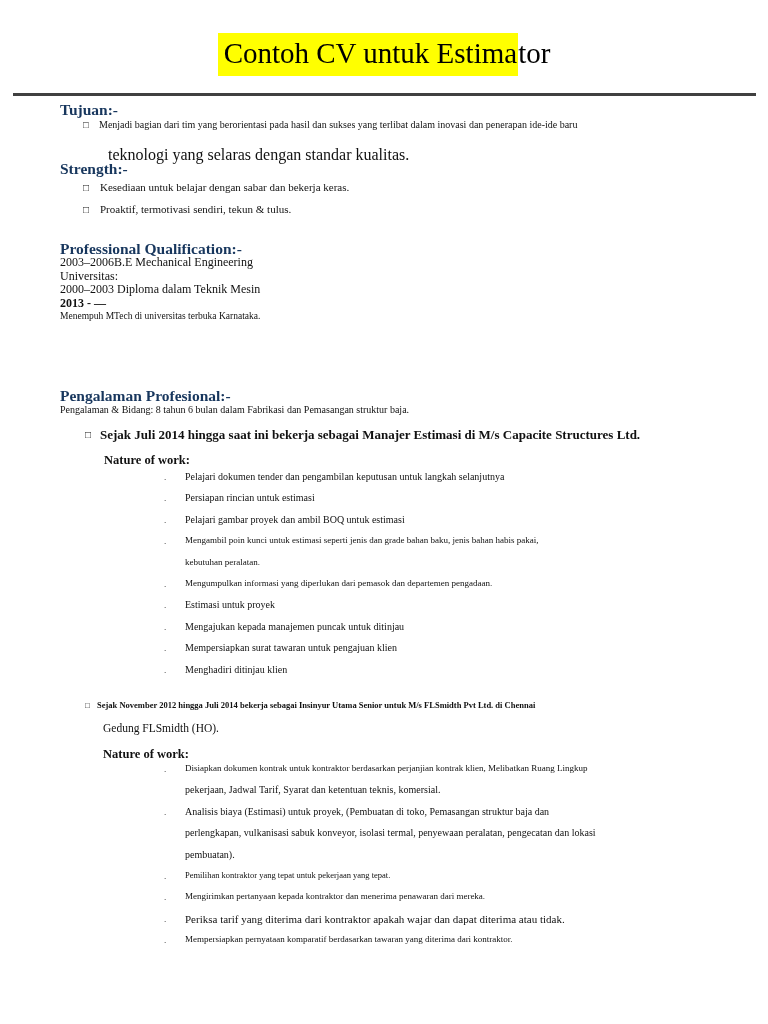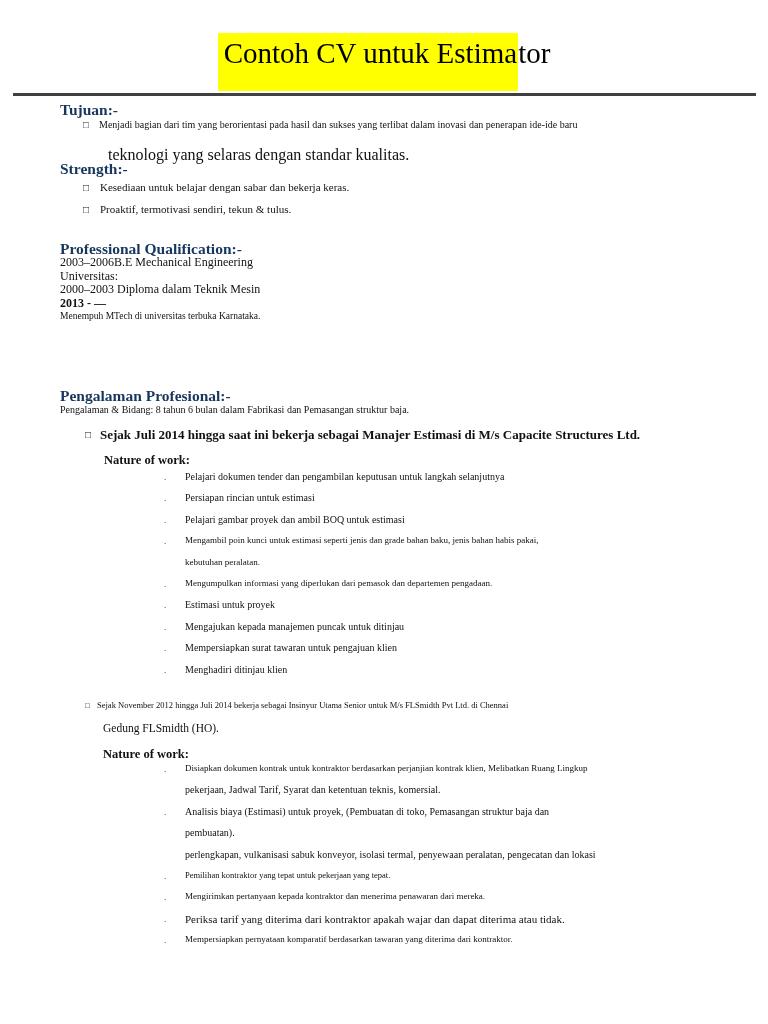--- a/index.html
+++ b/index.html
@@ -4,21 +4,21 @@
 <style>
   html,body{margin:0;padding:0;background:#fff;}
   .page{
     position:relative;width:768px;height:1024px;background:#ffffff;overflow:hidden;
     font-family:"Liberation Serif","DejaVu Serif",serif;color:#111;
   }
   .abs{position:absolute;white-space:nowrap;}
 
   
   .title{top:37px;left:0;width:768px;text-align:center;font-size:29px;color:#000;}
-  .title .hl{background:var(--highlight,#ffff00);padding:4px 1px 22px 6px;}
+  .title .hl{background:var(--highlight,#ffff00);padding:4px 1px 7px 6px;}
   .hrule{top:93px;left:13px;width:743px;height:3px;background:var(--rule,#404040);}
 
   
   .head{color:var(--heading,#17365d);font-weight:bold;font-size:15.5px;}
   .h-tujuan{top:101px;left:60px;}
   .h-strength{top:160px;left:60px;}
   .h-qual{top:240px;left:60px;}
   .h-exp{top:387px;left:60px;}
 
   
@@ -44,21 +44,21 @@
 
   
   .exp-summary{top:404px;left:60px;font-size:10px;}
   .job1-title{top:427px;left:85px;}
   .job1-title .sq{width:15px;font-size:10px;line-height:15px;}
   .job1-title .jt{font-weight:bold;font-size:13px;}
   .nature1{top:453px;left:104px;font-weight:bold;font-size:12.5px;}
   .job1-list{top:471px;left:164px;}
   .job2-title{top:700px;left:85px;}
   .job2-title .sq{width:12px;font-size:8px;line-height:11px;}
-  .job2-title .jt{font-size:8.5px;}
+  .job2-title .jt{font-size:8.5px;font-weight:bold;}
   .job2-sub{top:722px;left:103px;font-size:11.5px;}
   .nature2{top:747px;left:103px;font-weight:bold;font-size:12.5px;}
   .job2-list{top:763px;left:164px;}
 
   .job-list .row{display:flex;align-items:flex-start;height:21.4px;font-size:10px;white-space:nowrap;}
   .job-list .row .lb{width:21px;font-size:9px;line-height:12px;}
   .job-list .row.m{font-size:11px;}
   .job-list .row.s{font-size:9px;}
   .job-list .row.xs{font-size:8.5px;}
 </style>
@@ -197,28 +197,28 @@
         <span>pekerjaan, Jadwal Tarif, Syarat dan ketentuan teknis, komersial.</span>
       </div>
 
       <div class="row">
         <span class="lb">.</span>
         <span>Analisis biaya (Estimasi) untuk proyek, (Pembuatan di toko, Pemasangan struktur baja dan</span>
       </div>
 
       <div class="row cont">
         <span class="lb"></span>
+        <span>perlengkapan, vulkanisasi sabuk konveyor, isolasi termal, penyewaan peralatan, pengecatan dan lokasi</span>
+      </div>
+
+      <div class="row cont">
+        <span class="lb"></span>
         <span>pembuatan).</span>
       </div>
 
-      <div class="row cont">
-        <span class="lb"></span>
-        <span>perlengkapan, vulkanisasi sabuk konveyor, isolasi termal, penyewaan peralatan, pengecatan dan lokasi</span>
-      </div>
-
       <div class="row xs">
         <span class="lb">.</span>
         <span>Pemilihan kontraktor yang tepat untuk pekerjaan yang tepat.</span>
       </div>
 
       <div class="row s">
         <span class="lb">.</span>
         <span>Mengirimkan pertanyaan kepada kontraktor dan menerima penawaran dari mereka.</span>
       </div>
 

